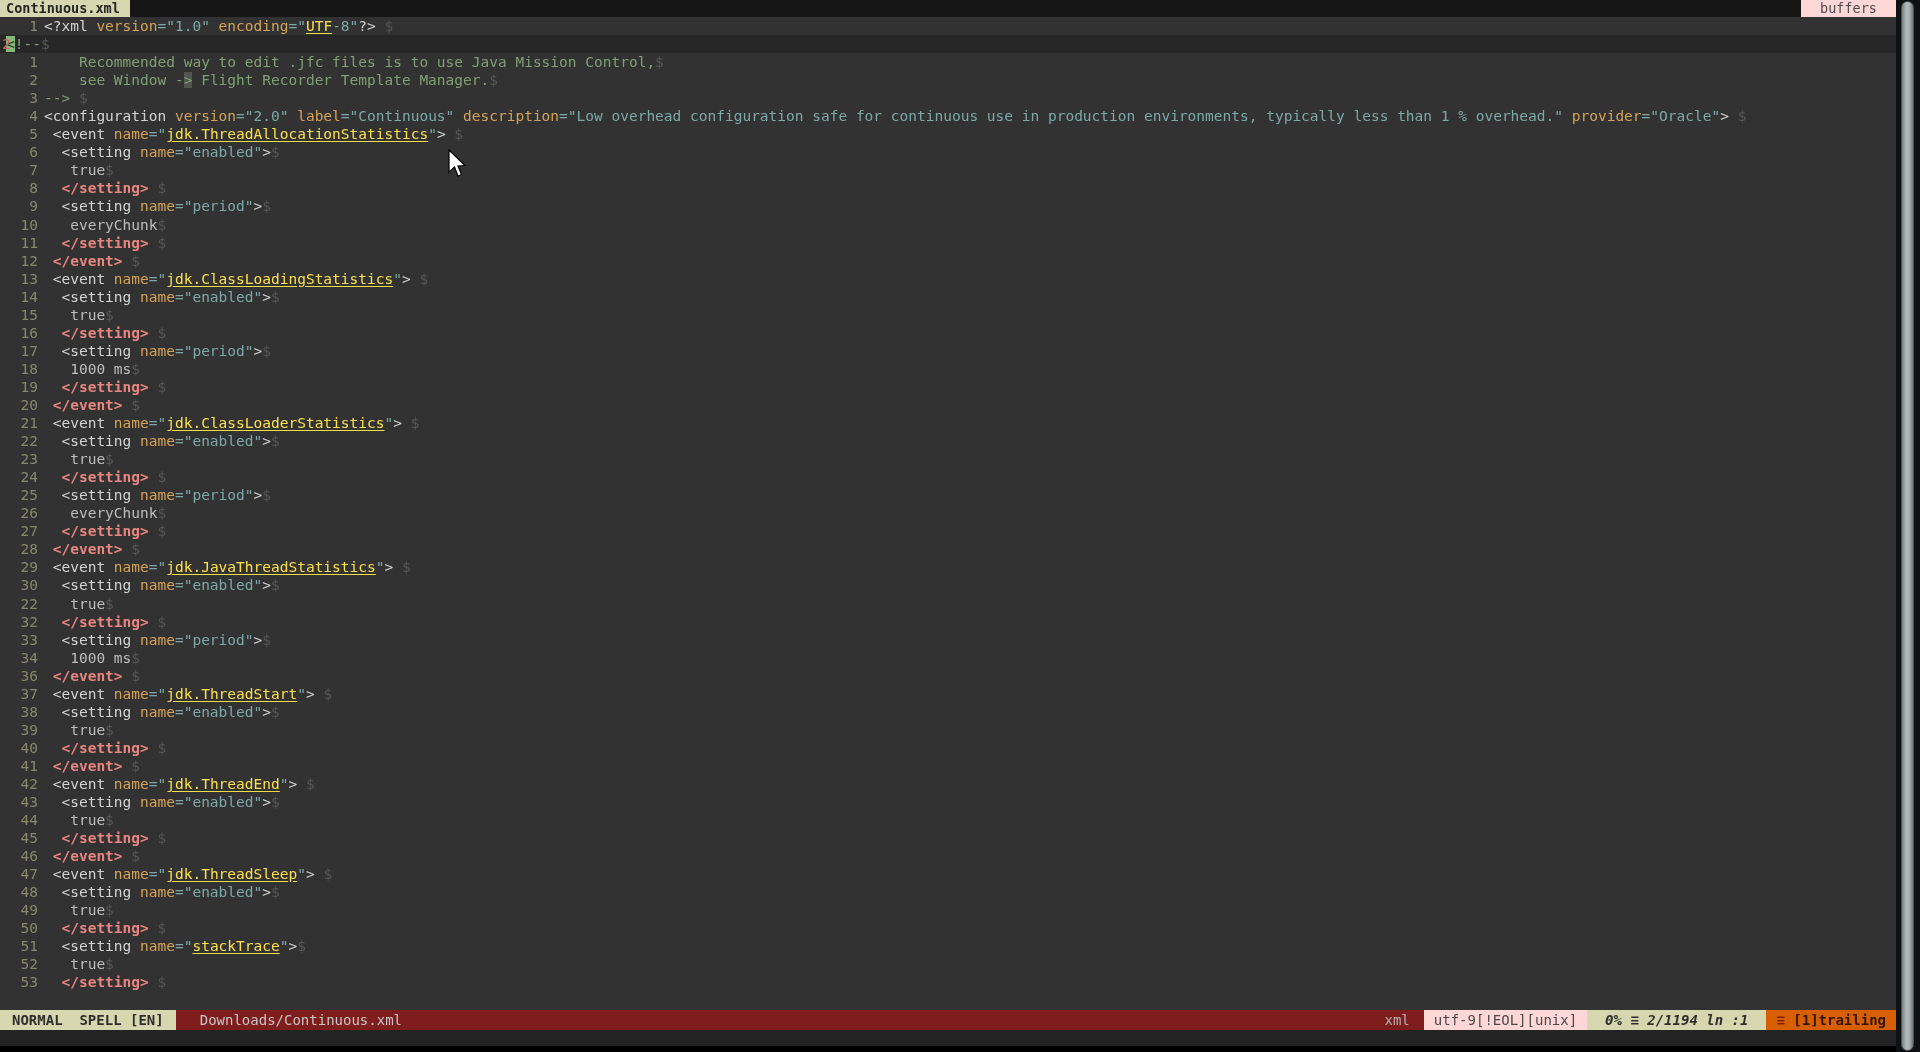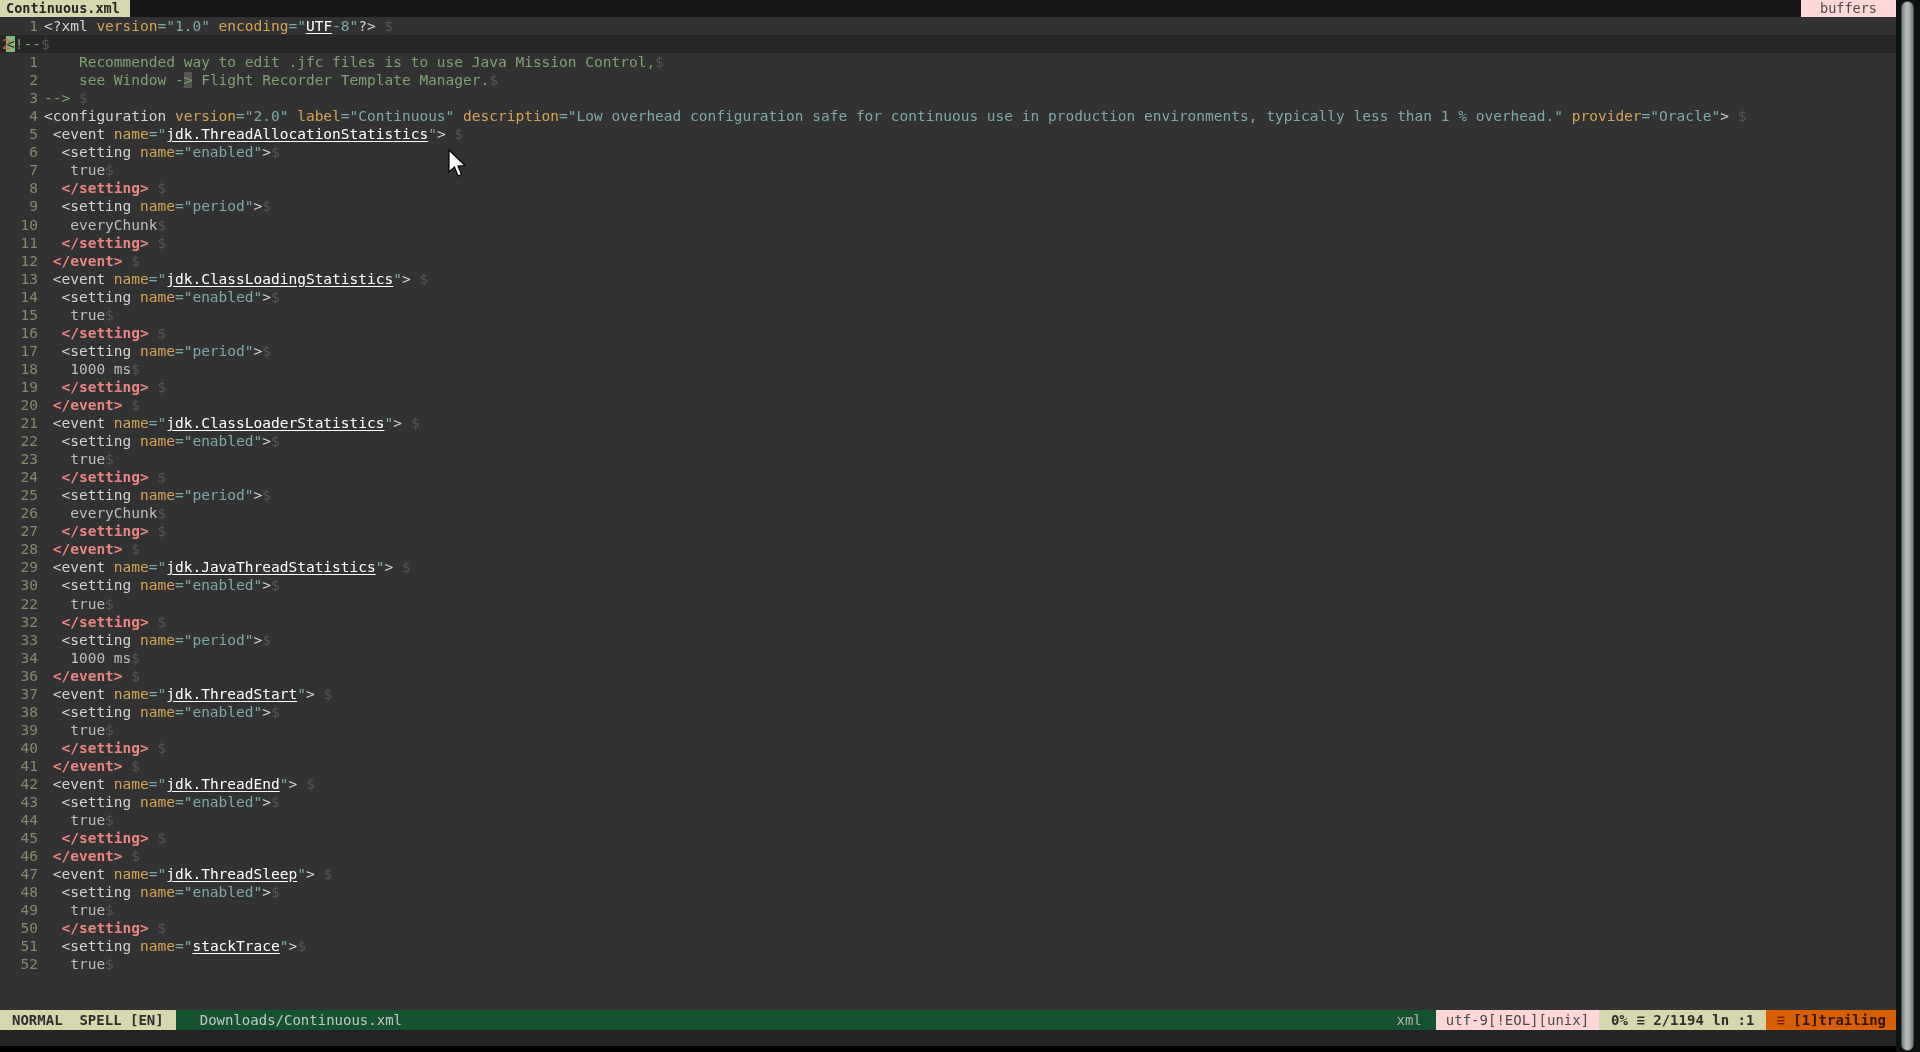--- a/index.html
+++ b/index.html
@@ -57,46 +57,46 @@
   }
   .lnum-cur {
     position: absolute; left: 2px; top: 0;
     color: #cf5f5f; text-align: left;
   }
   .gut-gap { display: inline-block; width: 6px; }
   
   .t  { color: #d3d3d3; }
   .a  { color: #d6a356; }
   .s  { color: #7da8a8; }
-  .su { color: #ffffff; text-decoration: underline; text-underline-offset: 2px; }
+  .su { color: #fde047; text-decoration: underline; text-underline-offset: 2px; }
   .c  { color: #e98580; font-weight: bold; }
   .v  { color: #bdbdbd; }
   .m  { color: #7fa072; }
   .mu { color: #7fa072; text-underline-offset: 2px; }
   .e  { color: #565656; }
   .cur { background: #84b878; color: #1d2a19; }
   .hb  { background: #555550; color: #7fa072; }
   
   .statusbar {
     position: absolute; left: 0; top: 1010px;
     width: 1896px; height: 20px;
-    background: #14532d;
+    background: #7f1d1d;
     display: flex; align-items: flex-end;
     font-size: 14px; line-height: 20px;
     white-space: pre;
   }
   .seg-mode {
     background: #d7d7af; color: #2e2e2e;
     font-weight: bold; padding: 0 12px;
   }
   .seg-file { color: #c6c6c6; padding: 0 24px; }
   .sb-spacer { flex: 1; }
   .seg-ft { color: #b2b2b2; padding: 0 14px; }
   .seg-enc { background: #ffd7d7; color: #4a4a4a; padding: 0 10px; }
-  .seg-pos { background: #d7d7af; color: #2e2e2e; font-weight: bold; padding: 0 12px; }
+  .seg-pos { background: #d7d7af; color: #2e2e2e; font-weight: bold; padding: 0 18px; font-style: italic; }
   .seg-warn { background: #d75f00; color: #331400; font-weight: bold; padding: 0 10px; }
   .seg-warn .warn-glyph { color: #7f1d0e; }
   
   .cmdline {
     position: absolute; left: 0; top: 1030px;
     width: 1896px; height: 16px;
     background: #242424;
   }
   .bottom-edge {
     position: absolute; left: 0; top: 1046px;
@@ -181,20 +181,21 @@
       <div class="code-line"><span class="lnum">43</span><span class="gut-gap"></span><span class="t">  &lt;setting </span><span class="a">name</span><span class="s">="enabled"</span><span class="t">&gt;</span><span class="e">$</span></div>
       <div class="code-line"><span class="lnum">44</span><span class="gut-gap"></span><span class="v">   true</span><span class="e">$</span></div>
       <div class="code-line"><span class="lnum">45</span><span class="gut-gap"></span><span class="c">  &lt;/setting&gt; </span><span class="e">$</span></div>
       <div class="code-line"><span class="lnum">46</span><span class="gut-gap"></span><span class="c"> &lt;/event&gt; </span><span class="e">$</span></div>
       <div class="code-line"><span class="lnum">47</span><span class="gut-gap"></span><span class="t"> &lt;event </span><span class="a">name</span><span class="s">="</span><span class="su">jdk.ThreadSleep</span><span class="s">"</span><span class="t">&gt; </span><span class="e">$</span></div>
       <div class="code-line"><span class="lnum">48</span><span class="gut-gap"></span><span class="t">  &lt;setting </span><span class="a">name</span><span class="s">="enabled"</span><span class="t">&gt;</span><span class="e">$</span></div>
       <div class="code-line"><span class="lnum">49</span><span class="gut-gap"></span><span class="v">   true</span><span class="e">$</span></div>
       <div class="code-line"><span class="lnum">50</span><span class="gut-gap"></span><span class="c">  &lt;/setting&gt; </span><span class="e">$</span></div>
       <div class="code-line"><span class="lnum">51</span><span class="gut-gap"></span><span class="t">  &lt;setting </span><span class="a">name</span><span class="s">="</span><span class="su">stackTrace</span><span class="s">"</span><span class="t">&gt;</span><span class="e">$</span></div>
       <div class="code-line"><span class="lnum">52</span><span class="gut-gap"></span><span class="v">   true</span><span class="e">$</span></div>
+      <div class="code-line"><span class="lnum">53</span><span class="gut-gap"></span><span class="c">  &lt;/setting&gt; </span><span class="e">$</span></div>
     </div>
 
   <div class="statusbar">
     <div class="seg-mode">NORMAL  SPELL [EN]</div>
     <div class="seg-file">Downloads/Continuous.xml</div>
     <div class="sb-spacer"></div>
     <div class="seg-ft">xml</div>
     <div class="seg-enc">utf-9[!EOL][unix]</div>
     <div class="seg-pos">0% ≡ 2/1194 ln :1</div>
     <div class="seg-warn"><span class="warn-glyph">≡</span><span> [1]trailing</span></div>

